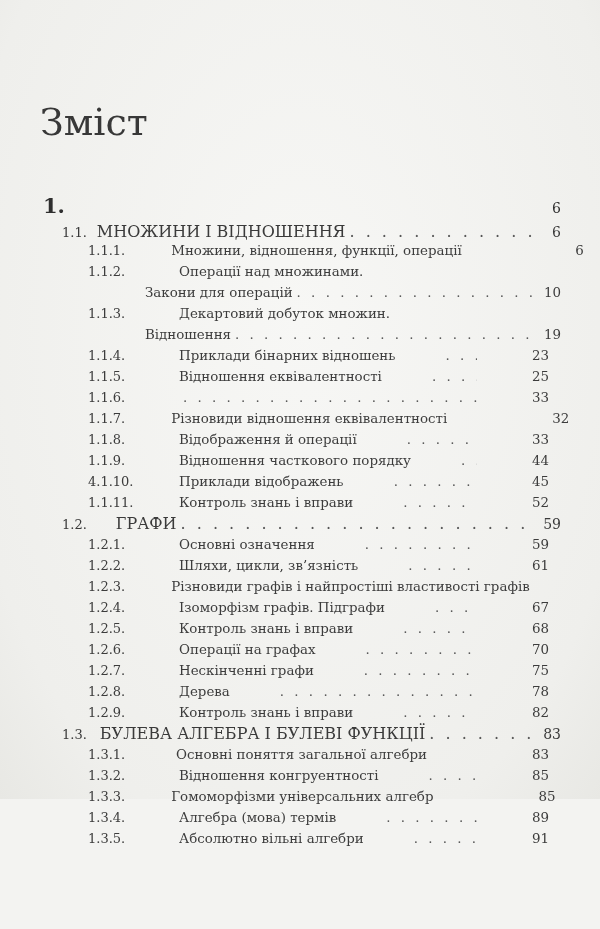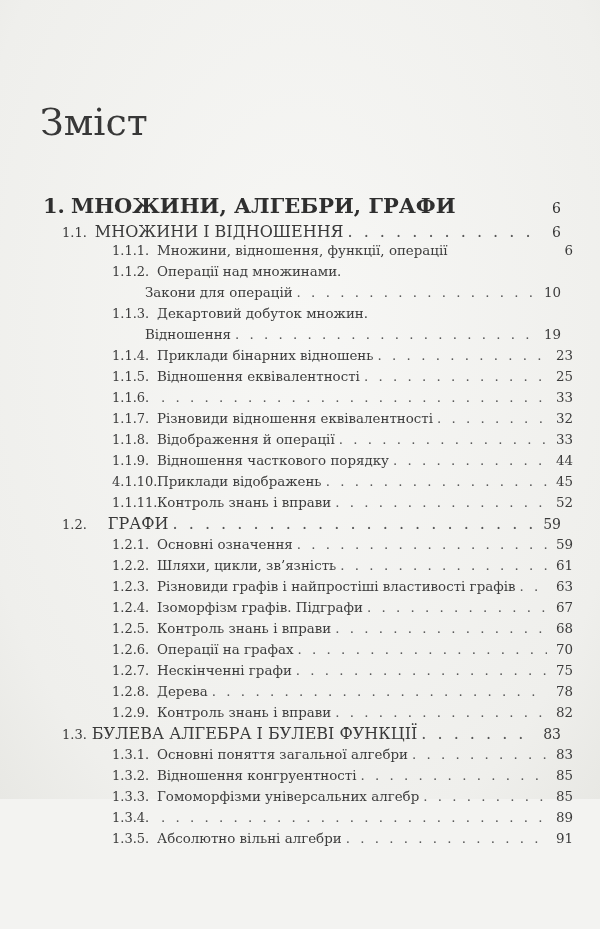--- a/index.html
+++ b/index.html
@@ -32,48 +32,47 @@
       color: #555; letter-spacing: 3px;
     }
     .row .dots::before {
       content: ". . . . . . . . . . . . . . . . . . . . . . . . . . . . . . . . . . . . . . . . . . . . . . . . . . . . . . . . . . . . .";
     }
     .row .page-no { display: inline-block; text-align: right; min-width: 22px; }
 
     .chapter { left: 43px; width: 518px; top: 193px; font-size: 21px; font-weight: bold; color: #2f2f2f; }
     .chapter .page-no { font-size: 14px; font-weight: normal; }
     .section { left: 62px; width: 499px; font-size: 16px; color: #3a3a3a; }
-    .section .num { font-size: 13px; margin-right: 0px; text-align: center; }
+    .section .num { font-size: 13px; margin-right: 8px; text-align: center; }
     .section .page-no { font-size: 14px; }
-    .sub { left: 112px; width: 461px; font-size: 13.4px; color: #3c3c3c; }
+    .sub { left: 88px; width: 461px; font-size: 13.4px; color: #3c3c3c; gap: 46px; }
     .sub .num { width: 45px; font-size: 13px; }
     .sub .page-no { font-size: 13.4px; }
     .cont { left: 145px; width: 416px; font-size: 13.4px; color: #3c3c3c; }
 
     .nodots .dots { visibility: hidden; }
   </style>
 </head>
 <body>
 
 <div class="page">
 
   <h1 class="title">Зміст</h1>
 
   <div class="toc">
 
     <div class="row chapter">
       <span class="num">1.</span>
-      <span class="label" style="margin-left:6px">МНОЖИНИ, АЛГЕБРИ, ГРАФИ</span>
       <span class="dots" style="visibility:hidden"></span>
       <span class="page-no">6</span>
     </div>
 
     <div class="row section" style="top:222px">
       <span class="num">1.1.</span>
-      <span class="label" style="margin-left:8px">МНОЖИНИ І ВІДНОШЕННЯ</span>
+      <span class="label" style="margin-left:2px">МНОЖИНИ І ВІДНОШЕННЯ</span>
       <span class="dots"></span>
       <span class="page-no">6</span>
     </div>
 
     <div class="row sub nodots" style="top:243px">
       <span class="num">1.1.1.</span>
       <span class="label">Множини, відношення, функції, операції</span>
       <span class="dots"></span>
       <span class="page-no">6</span>
     </div>
@@ -246,20 +245,21 @@
 
     <div class="row sub" style="top:789px">
       <span class="num">1.3.3.</span>
       <span class="label">Гомоморфізми універсальних алгебр</span>
       <span class="dots"></span>
       <span class="page-no">85</span>
     </div>
 
     <div class="row sub" style="top:810px">
       <span class="num">1.3.4.</span>
+      <span class="label">Алгебра (мова) термів</span>
       <span class="dots"></span>
       <span class="page-no">89</span>
     </div>
 
     <div class="row sub" style="top:831px">
       <span class="num">1.3.5.</span>
       <span class="label">Абсолютно вільні алгебри</span>
       <span class="dots"></span>
       <span class="page-no">91</span>
     </div>

